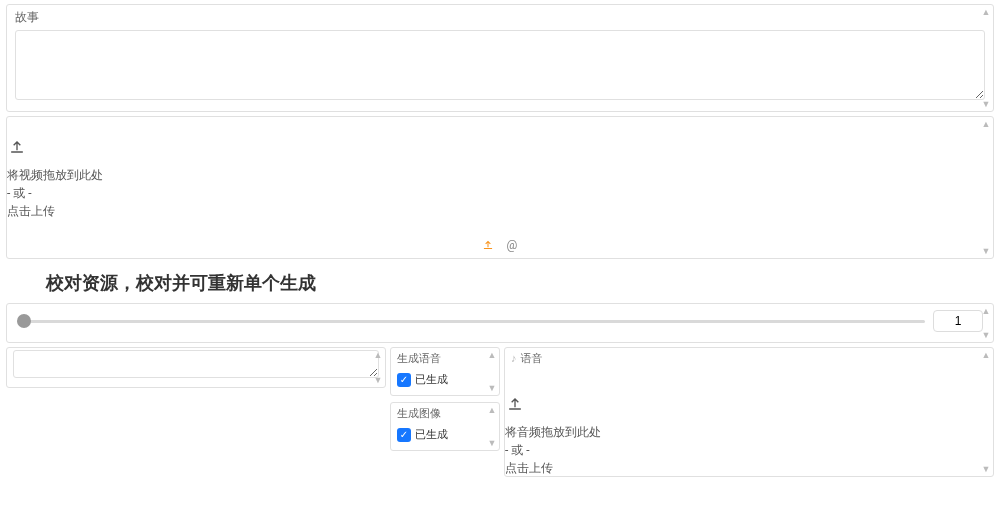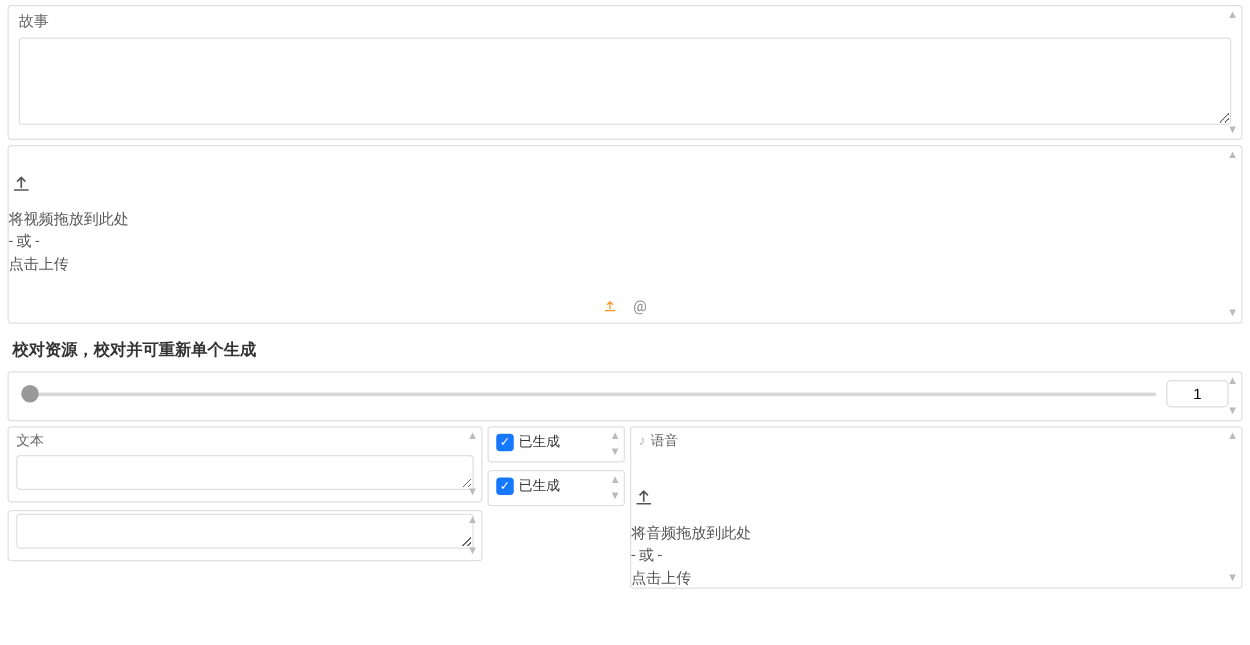--- a/index.html
+++ b/index.html
@@ -93,22 +93,23 @@
     stroke: #f7931e; fill: none; stroke-width: 1.8;
   }
   .at-icon {
     width: 14px; height: 14px;
     display: inline-flex; align-items: center; justify-content: center;
     color: #888; font-size: 12px;
   }
 
   .section-title {
     font-weight: 700;
-    font-size: 13px;
+    font-size: 18px;
     padding: 8px 10px 4px 10px;
+    margin-left: 36px;
   }
 
   
   .slider-body {
     display: flex;
     align-items: center;
     gap: 8px;
     padding: 6px 10px 10px 10px;
   }
   .slider {
@@ -254,42 +255,38 @@
     <input class="slider-value" value="1" style="">
   </div>
 </div>
 
 <div class="bottom-row">
 
   <div class="col-left">
     <div class="mini-panel">
       <span class="caret up caret-top"></span>
       <span class="caret down caret-bottom"></span>
-      <div class="panel-label">文本</div>
-      <textarea class="mini-textarea" style=""></textarea>
-    </div>
-    <div class="mini-panel">
-      <span class="caret up caret-top"></span>
-      <span class="caret down caret-bottom"></span>
       <textarea class="mini-textarea" style=""></textarea>
     </div>
   </div>
 
   <div class="col-mid">
     <div class="mini-panel">
       <span class="caret up caret-top"></span>
       <span class="caret down caret-bottom"></span>
+      <div class="panel-label">生成语音</div>
       <div class="chk-row">
         <span class="chk">✓</span>
         <span>已生成</span>
       </div>
     </div>
     <div class="mini-panel">
       <span class="caret up caret-top"></span>
       <span class="caret down caret-bottom"></span>
+      <div class="panel-label">生成图像</div>
       <div class="chk-row">
         <span class="chk">✓</span>
         <span>已生成</span>
       </div>
     </div>
   </div>
 
   <div class="col-right">
     <div class="mini-panel right-drop">
       <span class="caret up caret-top"></span>

